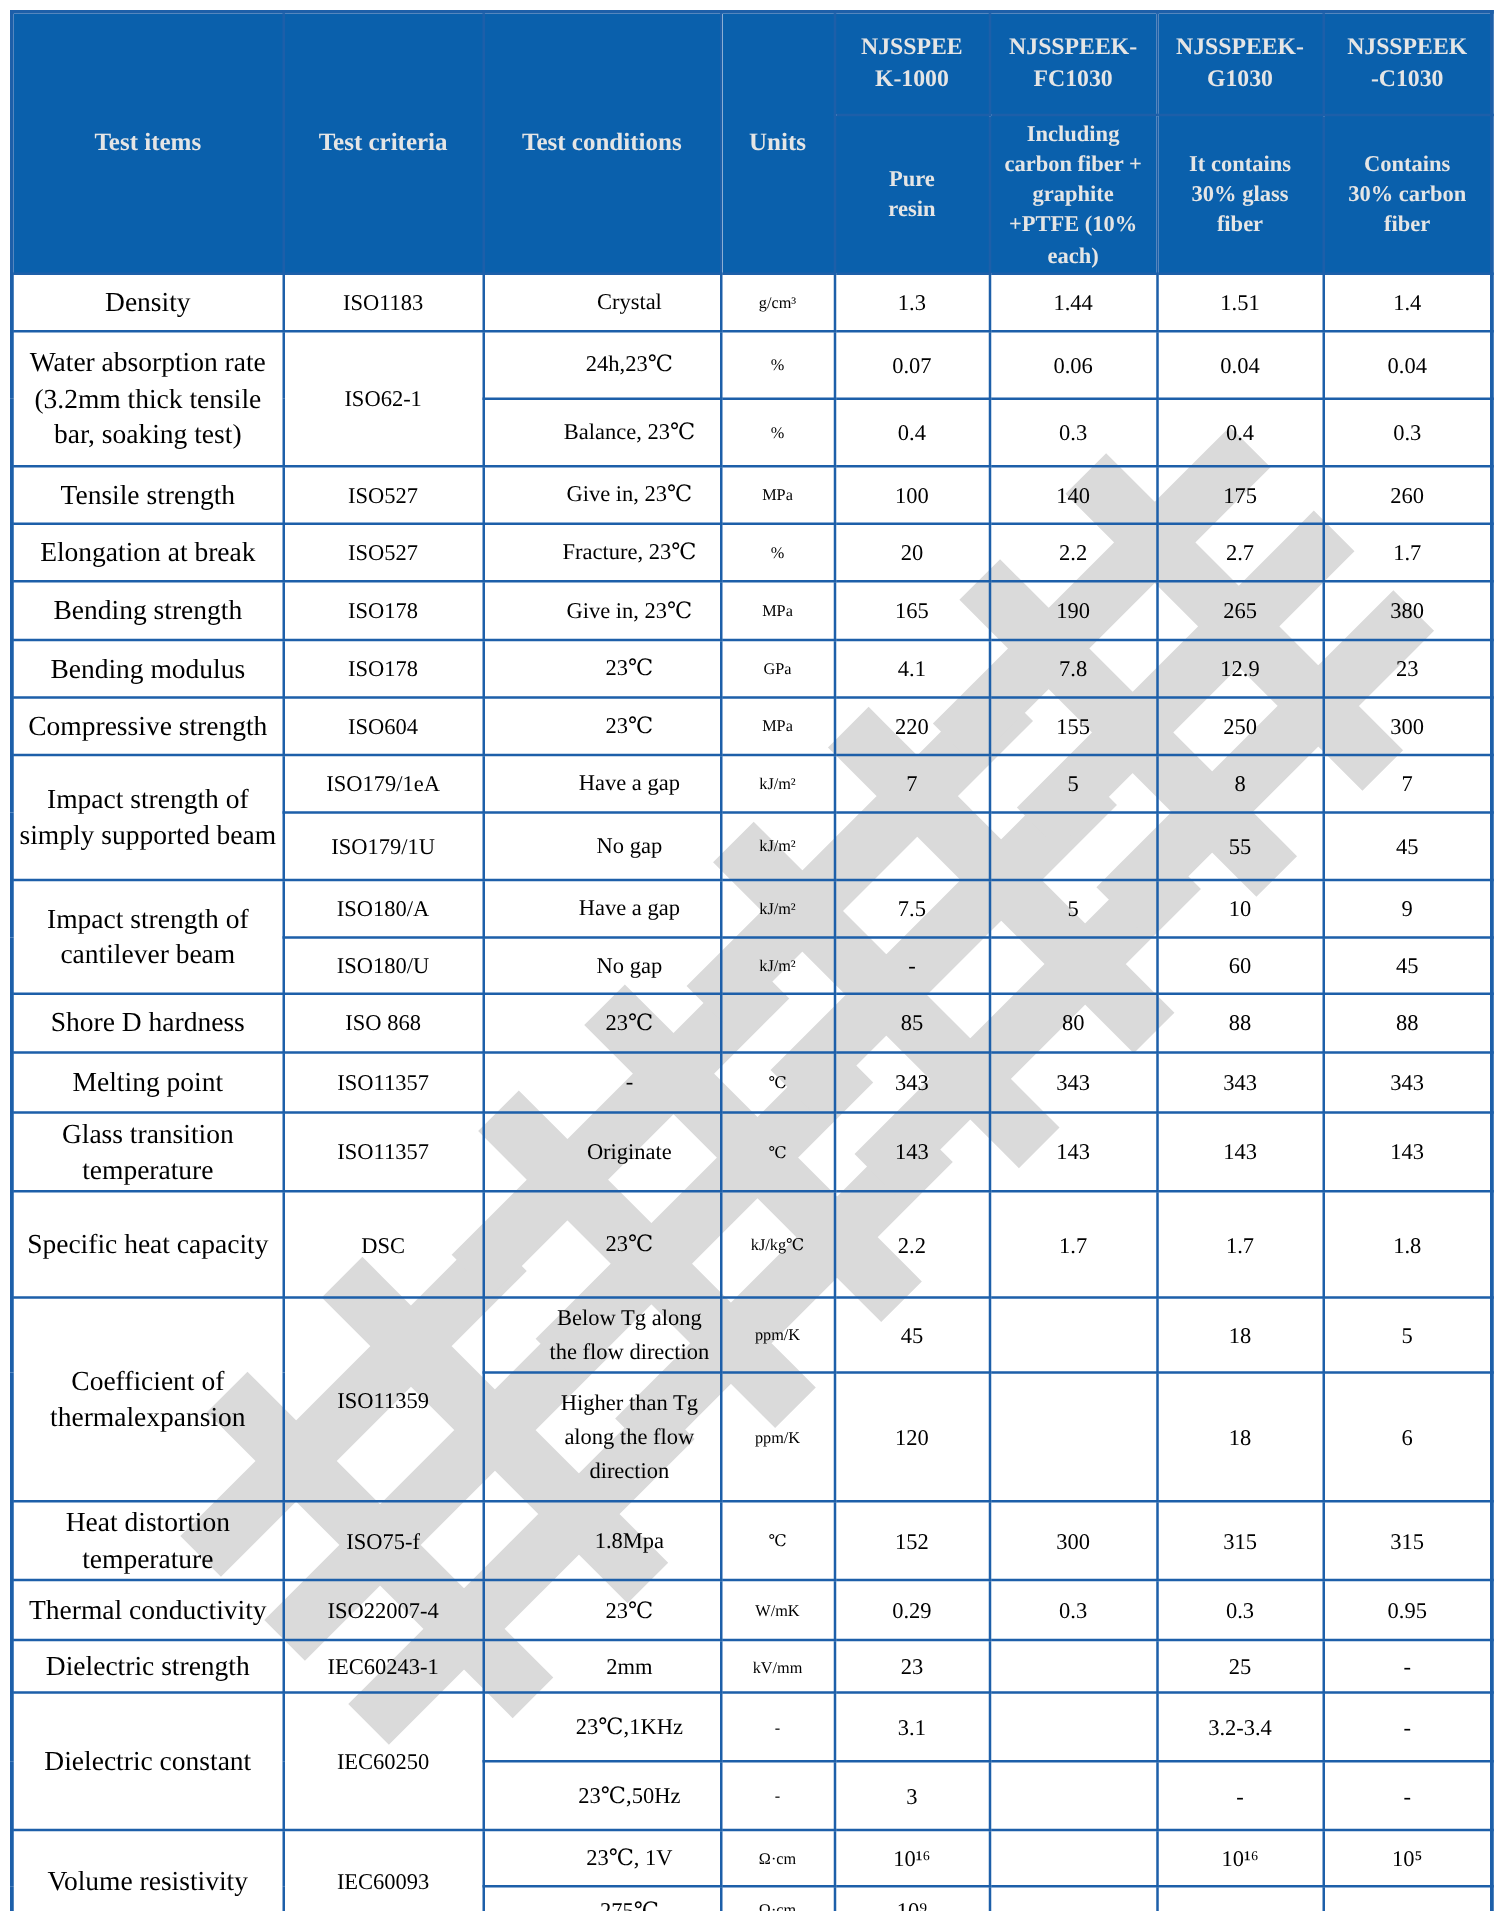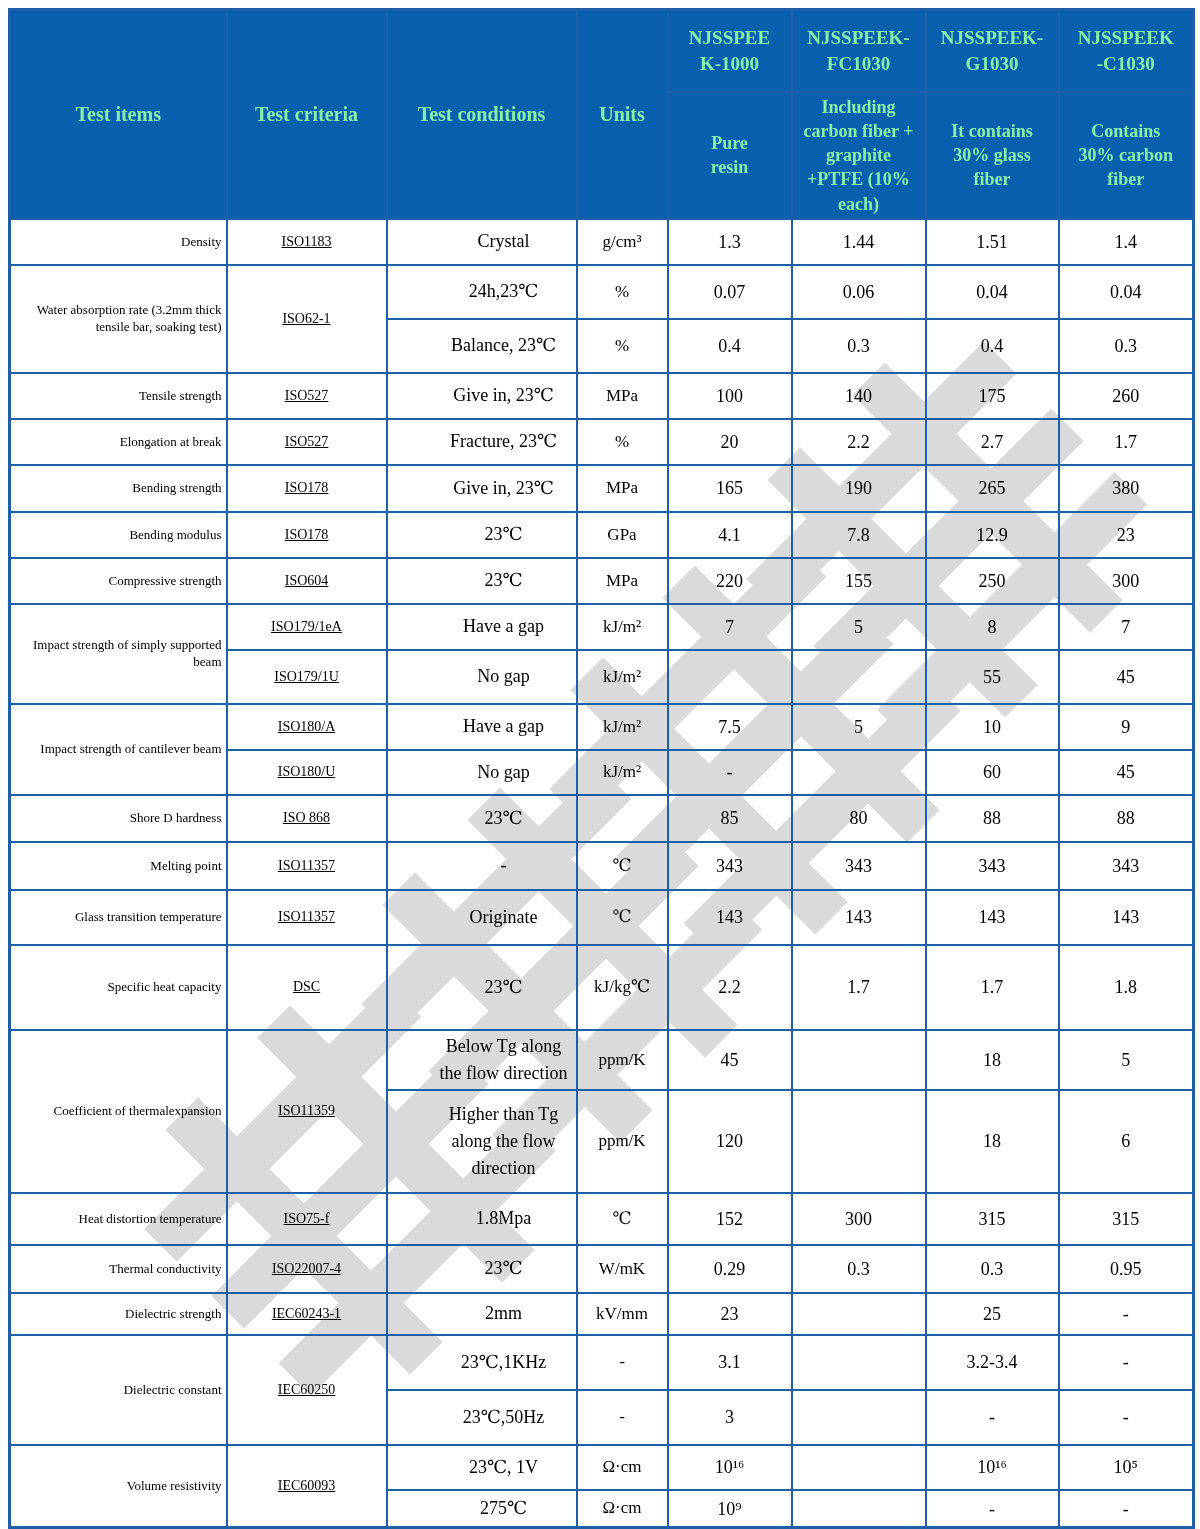--- a/index.html
+++ b/index.html
@@ -3,30 +3,30 @@
 <meta charset="utf-8">
 <style>
   html,body{margin:0;padding:0;background:#ffffff;}
   body{width:1200px;height:1529px;font-family:"Liberation Serif","DejaVu Serif",serif;color:#000;}
   .page{position:relative;width:1200px;height:1529px;overflow:hidden;}
   .wm{position:absolute;left:0;top:0;width:1200px;height:1529px;z-index:0;}
   table.spec{position:relative;z-index:1;margin:8px;border-collapse:collapse;table-layout:fixed;width:1184px;
     border:3px solid #1d5fa9;}
   th,td{border:2px solid #1d5fa9;text-align:center;vertical-align:middle;padding:2px 4px;overflow:hidden;}
   td{background:transparent;font-size:18px;line-height:1.35;}
-  thead th{background:#0a60ac;color:#86efac;font-weight:bold;}
+  thead th{background:#0a60ac;color:#e5e5e5;font-weight:bold;}
   tr.hrow1{height:82px;}
   tr.hrow2{height:126px;}
   th.main-h{font-size:20px;}
   th.pname{font-size:19px;white-space:pre-line;line-height:1.35;}
   th.pdesc{font-size:18px;white-space:pre-line;line-height:1.35;}
-  .c-item{font-size:13px;line-height:1.3;text-align:right;}
-  .c-criteria{font-size:14px;text-decoration:underline;}
+  .c-item{font-size:22px;line-height:1.3;}
+  .c-criteria{font-size:18px;}
   .c-condition{font-size:18px;line-height:1.5;padding-left:48px;}
-  .c-units{font-size:17px;}
+  .c-units{font-size:13px;}
   .c-value{font-size:18px;}
   tbody tr{height:46px;}
   tbody tr:nth-child(2),tbody tr:nth-child(3),tbody tr:nth-child(10){height:54px;}
   tbody tr:nth-child(6),tbody tr:nth-child(13){height:47px;}
   tbody tr:nth-child(12),tbody tr:nth-child(24){height:45px;}
   tbody tr:nth-child(14),tbody tr:nth-child(20){height:48px;}
   tbody tr:nth-child(15),tbody tr:nth-child(17),tbody tr:nth-child(22),tbody tr:nth-child(23){height:55px;}
   tbody tr:nth-child(16){height:85px;}
   tbody tr:nth-child(18){height:103px;font-family:Liberation Serif, serif;}
   tbody tr:nth-child(19){height:52px;}

